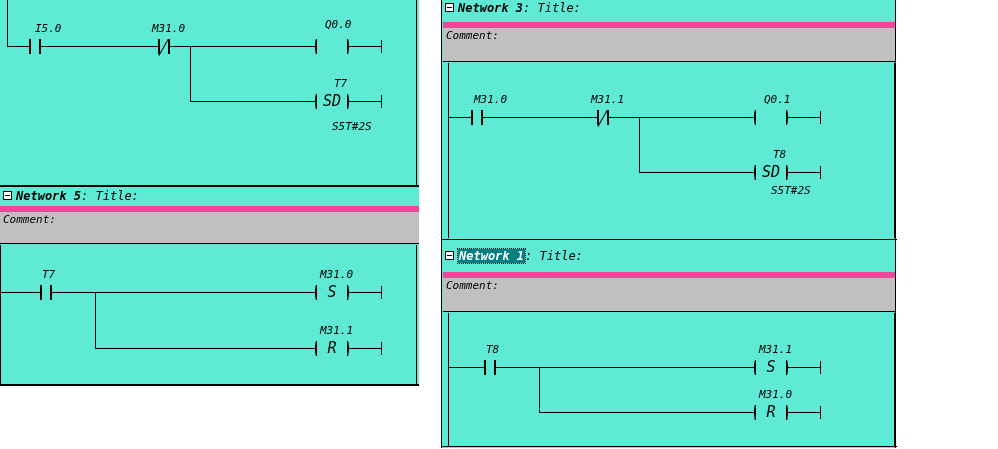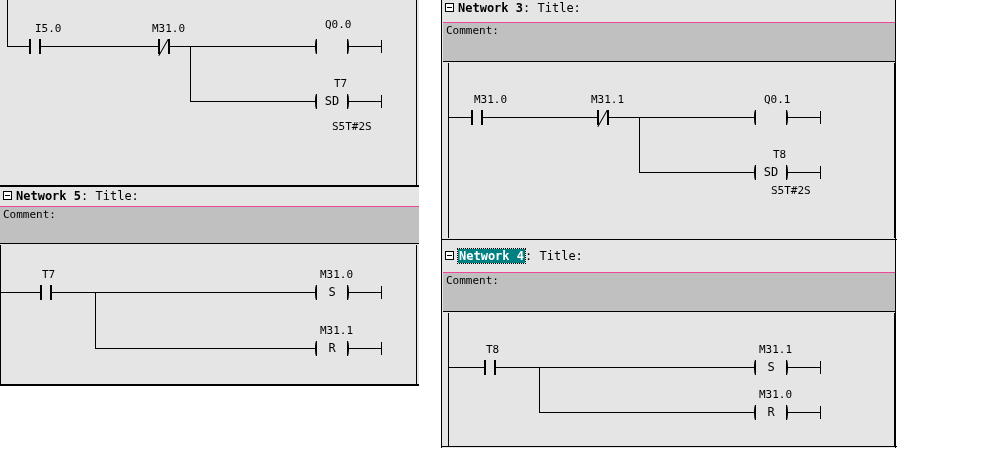--- a/index.html
+++ b/index.html
@@ -2,39 +2,39 @@
 <html><head>
 <meta charset="utf-8">
 <title>LAD Editor</title>
 <style>
   html,body{margin:0;padding:0;background:#ffffff;}
   body{
     width:998px;height:449px;overflow:hidden;position:relative;
     font-family:"DejaVu Sans Mono","Liberation Mono",monospace;
     font-size:11px;color:#000000;
   }
-  .panel{position:absolute;background:#e5e5e5;box-sizing:border-box;}
+  .panel{position:absolute;background:#5eead4;box-sizing:border-box;font-style:italic;}
   #panel-left{left:0;top:0;width:419px;height:386px;}
   #panel-right{left:441px;top:0;width:455px;height:448px;border-left:1px solid #000;border-right:1px solid #000;}
 
   
   .h{position:absolute;height:1px;background:#000;}
   .v{position:absolute;width:1px;background:#000;}
 
   
   .nw-head{position:absolute;left:0;right:0;height:20px;white-space:nowrap;}
   .nw-box{position:absolute;left:3px;top:4px;width:9px;height:9px;
           border:1px solid #000;box-sizing:border-box;background:#fff;}
   .nw-box:before{content:"";position:absolute;left:1px;top:3px;width:5px;height:1px;background:#000;}
   .nw-title{position:absolute;left:16px;top:2px;font-size:12px;letter-spacing:0px;}
   .nw-title b{font-weight:bold;}
   .nw-sel{background:#008080;color:#ffffff;padding:0 1px;outline:1px dotted #000;}
 
   
-  .cmt{position:absolute;background:#c0c0c0;border-top:1px solid #ec4899;border-bottom:1px solid #000;
+  .cmt{position:absolute;background:#c0c0c0;border-top:6px solid #ec4899;border-bottom:1px solid #000;
        box-sizing:border-box;}
   .cmt span{position:absolute;left:3px;top:1px;font-size:11px;color:#000;}
 
   
   .lbl{position:absolute;font-size:11px;white-space:nowrap;letter-spacing:0px;}
 
   
   .no{position:absolute;width:12px;height:15px;}
   .no .b1{position:absolute;left:0;top:0;width:2px;height:15px;background:#000;}
   .no .b2{position:absolute;left:10px;top:0;width:2px;height:15px;background:#000;}
@@ -45,21 +45,21 @@
   .nc .b2{position:absolute;left:10px;top:0;width:2px;height:15px;background:#000;}
   .nc .sl{position:absolute;left:5px;top:-1px;width:1px;height:19px;background:#000;
           transform:rotate(30deg);transform-origin:50% 50%;}
 
   
   .coil{position:absolute;height:15px;}
   .coil .p1{position:absolute;left:0;top:0;width:2px;height:15px;background:#000;
             border-radius:60% 0 0 60%/50% 0 0 50%;}
   .coil .p2{position:absolute;right:0;top:0;width:2px;height:15px;background:#000;
             border-radius:0 60% 60% 0/0 50% 50% 0;}
-  .coil .tx{position:absolute;left:0;right:0;top:1px;text-align:center;font-size:12px;line-height:13px;}
+  .coil .tx{position:absolute;left:0;right:0;top:1px;text-align:center;font-size:15px;line-height:13px;}
 </style>
 </head>
 <body>
 
 <div class="panel" id="panel-left">
 
   <div>
 
     <div class="v" style="left:7px;top:0px;height:46px;"></div>
 
@@ -206,21 +206,21 @@
     </div>
     <div class="h" style="left:346px;top:172px;width:33px;"></div>
     <div class="v" style="left:378px;top:166px;height:13px;"></div>
     <div class="lbl" style="left:329px;top:184px;">S5T#2S</div>
   </div>
 
   <div>
 
     <div class="nw-head" style="top:248px;">
       <div class="nw-box" style="top:3px;"></div>
-      <div class="nw-title" style="top:1px;"><b class="nw-sel">Network 4</b><span>: Title:</span></div>
+      <div class="nw-title" style="top:1px;"><b class="nw-sel">Network 1</b><span>: Title:</span></div>
     </div>
 
     <div class="cmt" style="left:1px;top:272px;width:452px;height:40px;">
       <span>Comment:</span>
     </div>
 
     <div class="v" style="left:6px;top:313px;height:133px;"></div>
     <div class="v" style="left:452px;top:313px;height:133px;"></div>
     <div class="h" style="left:0px;top:446px;width:455px;height:1px;"></div>
 

